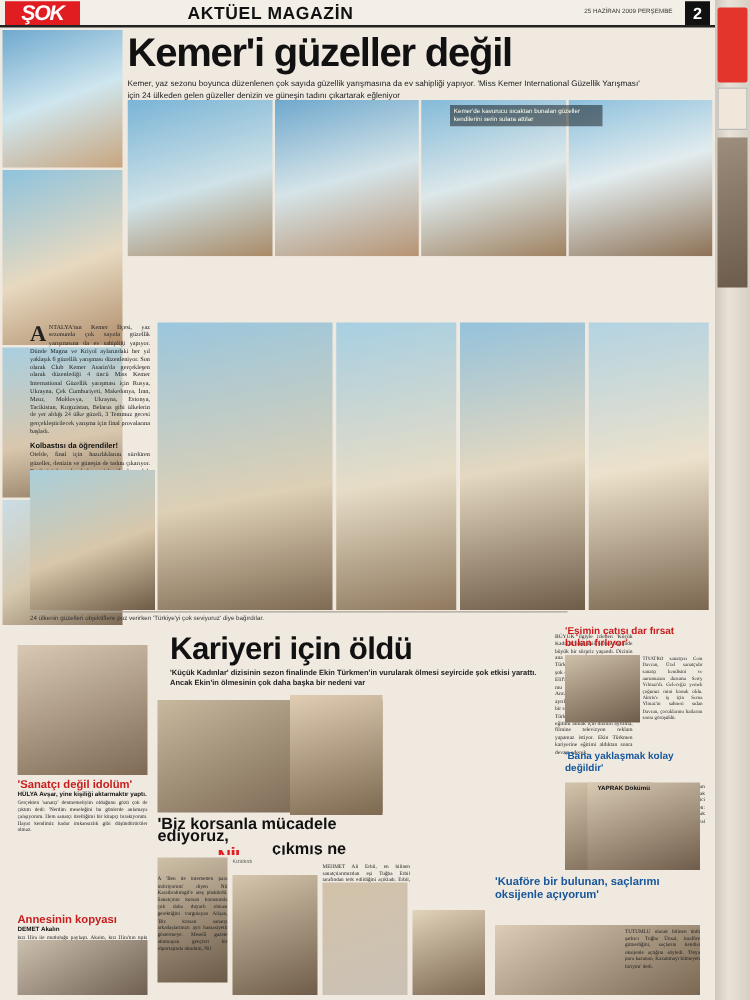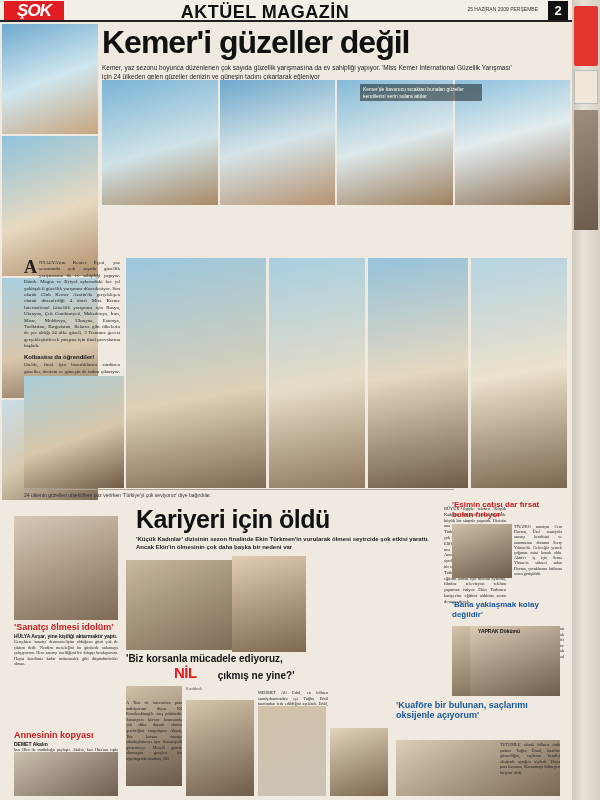--- a/index.html
+++ b/index.html
@@ -51,22 +51,22 @@
     background:#f4efe6; border-bottom:2px solid #222;
   }
   .logo-sok {
     position:absolute; left:4px; top:1px; width:60px; height:19px;
     background:#e11d22; color:#fff; font-family:"Liberation Sans", sans-serif;
     font-weight:bold; font-style:italic; font-size:17px; line-height:19px;
     text-align:center; letter-spacing:-1px;
   }
   .masthead-title {
     position:absolute; left:150px; top:2px; width:230px;
-    text-align:center; font-family:"Liberation Sans", sans-serif;
-    font-weight:bold; font-size:18px; letter-spacing:.5px; color:#111;
+    text-align:left; font-family:"Liberation Sans", sans-serif;
+    font-weight:bold; font-size:14px; letter-spacing:.5px; color:#111;
   }
   .masthead-date {
     position:absolute; right:34px; top:6px;
     font-family:"Liberation Sans", sans-serif; font-size:5px; color:#333;
   }
   .masthead-page {
     position:absolute; right:4px; top:1px; width:20px; height:19px;
     background:#111; color:#fff; text-align:center; line-height:19px;
     font-family:"Liberation Sans", sans-serif; font-weight:bold; font-size:13px;
   }
@@ -184,21 +184,21 @@
     background:linear-gradient(150deg,#cbbfae,#6f6052); }
 
   .ph-sinema { position:absolute; left:126px; top:560px; width:180px; height:90px;
     background:linear-gradient(155deg,#c8b89e,#6d5a46); }
   .ph-ekin { position:absolute; left:232px; top:556px; width:74px; height:96px;
     background:linear-gradient(165deg,#e0cdb4,#7d6850); }
 
   .bx-korsan { left:126px; top:654px; width:180px; height:30px; }
   .korsan-t1 {
     font-family:"Liberation Sans", sans-serif; font-weight:bold;
-    font-size:10px; line-height:10px; color:#111;
+    font-size:13px; line-height:10px; color:#111;
   }
   .nil-logo {
     font-family:"Liberation Sans", sans-serif; font-weight:bold;
     font-size:15px; color:#e11d22; letter-spacing:-.5px;
   }
   .ph-lisan { position:absolute; left:126px; top:686px; width:56px; height:100px;
     background:linear-gradient(160deg,#cfc0a8,#6b5a48); }
   .ph-kizilcik { position:absolute; left:186px; top:700px; width:68px; height:96px;
     background:linear-gradient(160deg,#d6c6ad,#6f5d49); }
   .ph-mehmet { position:absolute; left:258px; top:706px; width:68px; height:90px;
@@ -302,21 +302,21 @@
     <h2>Kariyeri için öldü</h2>
     <div class="sec2-sub">'Küçük Kadınlar' dizisinin sezon finalinde Ekin Türkmen'in vurularak ölmesi seyircide şok etkisi yarattı. Ancak Ekin'in ölmesinin çok daha başka bir nedeni var</div>
   </div>
   <div class="sec2-body">BÜYÜK ilgiyle izlenen 'Küçük Kadınlar' dizisinin sezon finalinde büyük bir sürpriz yaşandı. Dizinin ana karakteri Elif yanı Ekin Türkmen vurularak öldü. Seyirciye şok etkisi yaratan final sahnesinde Elif'in ölmesi aylardır dizi biliyor mu yorumlamaya herkes olduk. Ancak Ekin Türkmen'in dizideki ayrılmak istemesi nedeniyle böyle bir sahnenin hazırlandığı öğrenildi. Türkmen, Ancak karıtlı oynamalık eğitimi almak için dizinin ayrılma, filmine televizyon reklam yapamaz istiyor. Ekin Türkmen kariyerine eğitimi aldıktan sonra devam edecek.</div>
 
   <div class="ph-sinema"></div>
   <div class="ph-ekin"></div>
 
   <div class="ph-sanatci"></div>
   <div class="box bx-sanatci">
-    <div class="box-title">'Sanatçı ölmesi idolüm'</div>
+    <div class="box-title">'Sanatçı değil idolüm'</div>
     <div class="name-tag">HÜLYA Avşar, yine kişiliği aktarmaktır yaptı.</div>
     <div class="box-txt">Gerçekten 'sanatçı' denmemeliyim olduğunu gözü çok de çıktım dedi: 'Nerdim meseleğini bu günlerde anlamaya çalışıyorum. Hem sanatçı özelliğimi bir kitapçı bırakıyorum. Hayat kendimiz kadar imkansızlık gibi düşündürücüler olmaz.</div>
   </div>
 
   <div class="box bx-anne">
     <div class="box-title">Annesinin kopyası</div>
     <div class="name-tag">DEMET Akalın</div>
     <div class="box-txt">kızı Hira ile mutluluğu paylaştı. Akalın, kızı Hira'nın tıpkı kendisine benzediğini söyledi.</div>
   </div>
   <div class="ph-anne"></div>

